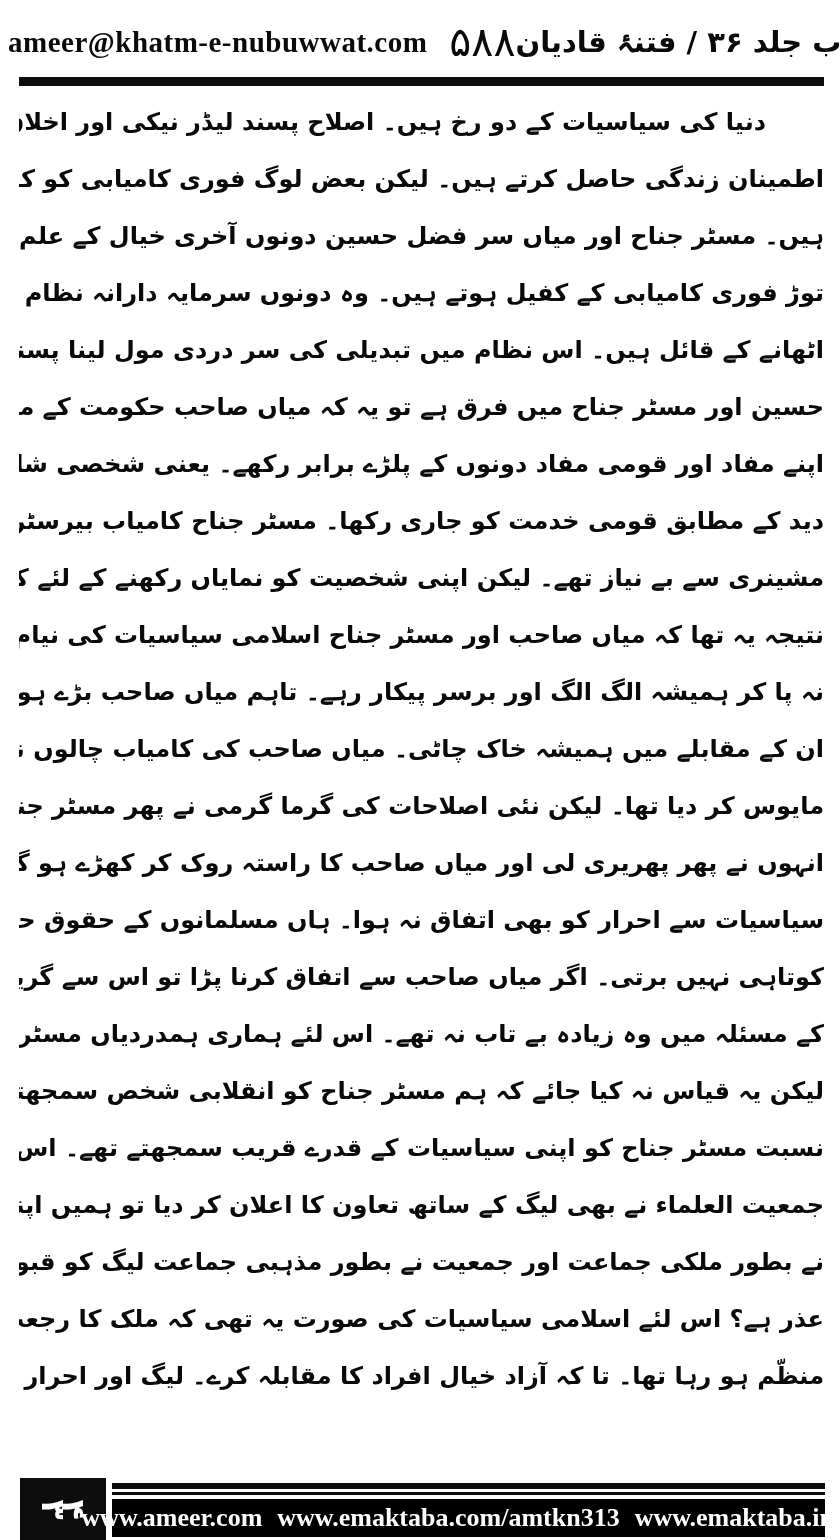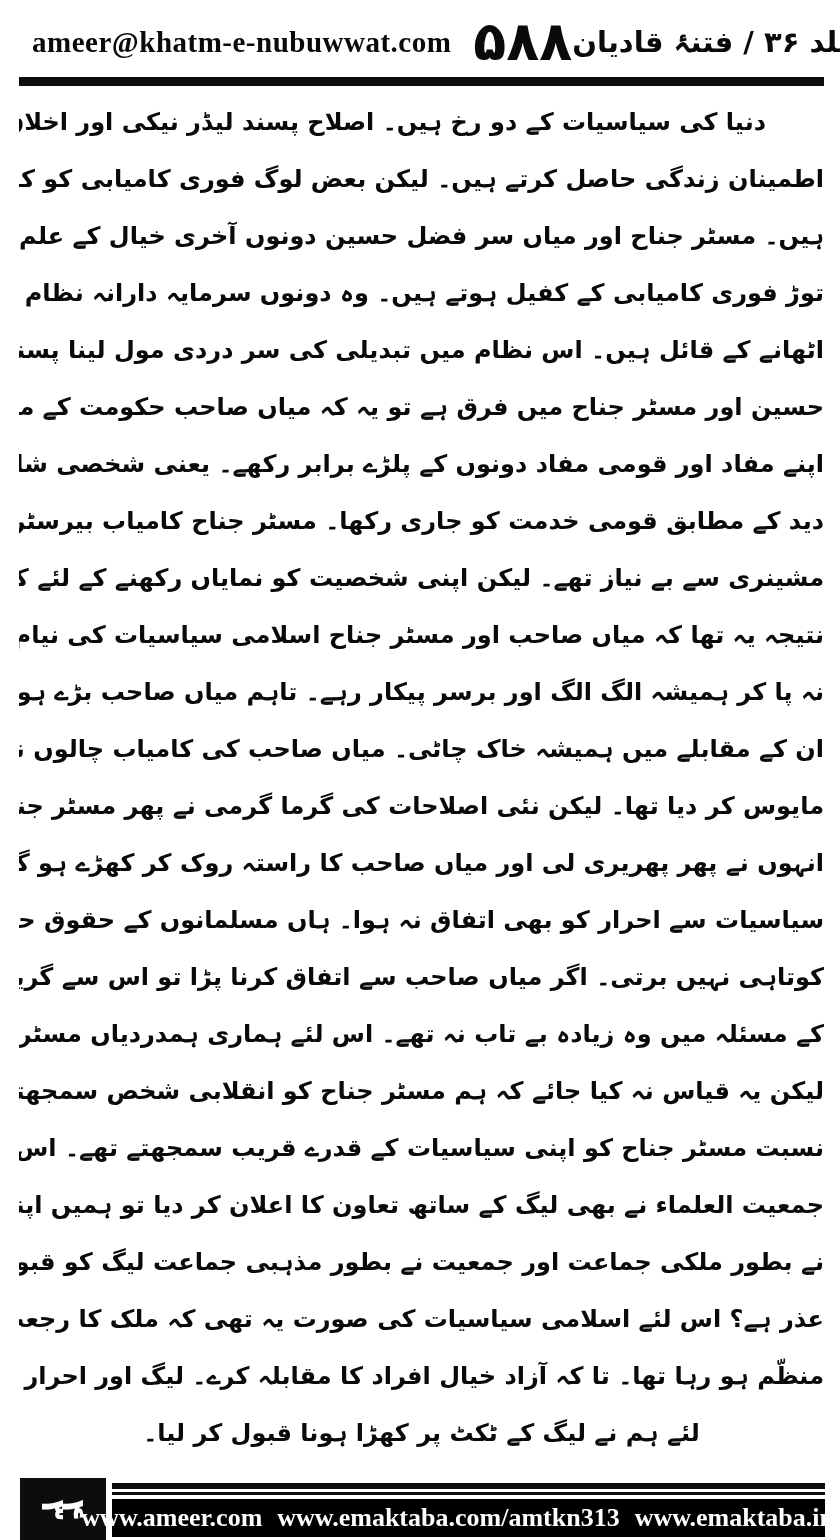--- a/index.html
+++ b/index.html
@@ -10,34 +10,34 @@
     background:#ffffff;
     overflow:hidden;
     font-family:"DejaVu Sans", sans-serif;
     color:#0a0a0a;
   }
 
   
   .page-header {
     display:flex;
     align-items:center;
-    padding:16px 14px 0 32px;
+    padding:16px 14px 0 8px;
     height:52px;
   }
   .header-email {
     font-family:"Liberation Serif", serif;
     font-weight:bold;
     font-size:29px;
     letter-spacing:0.5px;
     white-space:nowrap;
   }
   .header-page-number {
     font-family:"DejaVu Sans", sans-serif;
-    font-weight:bold;
-    font-size:54px;
+    font-weight:normal;
+    font-size:41px;
     margin:0 0 0 22px;
     line-height:1;
   }
   .header-title {
     margin-left:auto;
     direction:rtl;
     font-weight:bold;
     font-size:29px;
     white-space:nowrap;
   }
@@ -139,21 +139,20 @@
       <div class="body-line">انہوں نے پھر پھریری لی اور میاں صاحب کا راستہ روک کر کھڑے ہو گئے۔ میاں صاحب کی عام</div>
       <div class="body-line">سیاسیات سے احرار کو بھی اتفاق نہ ہوا۔ ہاں مسلمانوں کے حقوق حاصل کرنے میں ہم نے کبھی</div>
       <div class="body-line">کوتاہی نہیں برتی۔ اگر میاں صاحب سے اتفاق کرنا پڑا تو اس سے گریز نہیں کیا۔ لیکن آزادی ہند</div>
       <div class="body-line">کے مسئلہ میں وہ زیادہ بے تاب نہ تھے۔ اس لئے ہماری ہمدردیاں مسٹر جناح کے ساتھ رہی ہیں۔</div>
       <div class="body-line">لیکن یہ قیاس نہ کیا جائے کہ ہم مسٹر جناح کو انقلابی شخص سمجھتے تھے۔ نہیں بلکہ میاں صاحب کی</div>
       <div class="body-line">نسبت مسٹر جناح کو اپنی سیاسیات کے قدرے قریب سمجھتے تھے۔ اس لئے کہ جب کانگریس اور</div>
       <div class="body-line">جمعیت العلماء نے بھی لیگ کے ساتھ تعاون کا اعلان کر دیا تو ہمیں اپنی جگہ سوچنا پڑا کہ کانگریس</div>
       <div class="body-line">نے بطور ملکی جماعت اور جمعیت نے بطور مذہبی جماعت لیگ کو قبول کر لیا تو ہمیں تعاون میں کیا</div>
       <div class="body-line">عذر ہے؟ اس لئے اسلامی سیاسیات کی صورت یہ تھی کہ ملک کا رجعت پسند طبقہ زیر سایہ برطانیہ</div>
       <div class="body-line">منظّم ہو رہا تھا۔ تا کہ آزاد خیال افراد کا مقابلہ کرے۔ لیگ اور احرار کا باہمی تعاون ناگزیر تھا۔ اس</div>
-      <div class="body-line">لئے ہم نے لیگ کے ٹکٹ پر کھڑا ہونا قبول کر لیا۔</div>
     </div>
 
   <div class="page-footer">
     <div class="footer-page-number-box">
       <span class="footer-page-number"><span class="rot">۳</span><span class="rot">۴</span></span>
     </div>
     <div class="footer-right">
       <div class="footer-rule-thick"></div>
       <div class="footer-rule-thin"></div>
       <div class="footer-links-bar">

